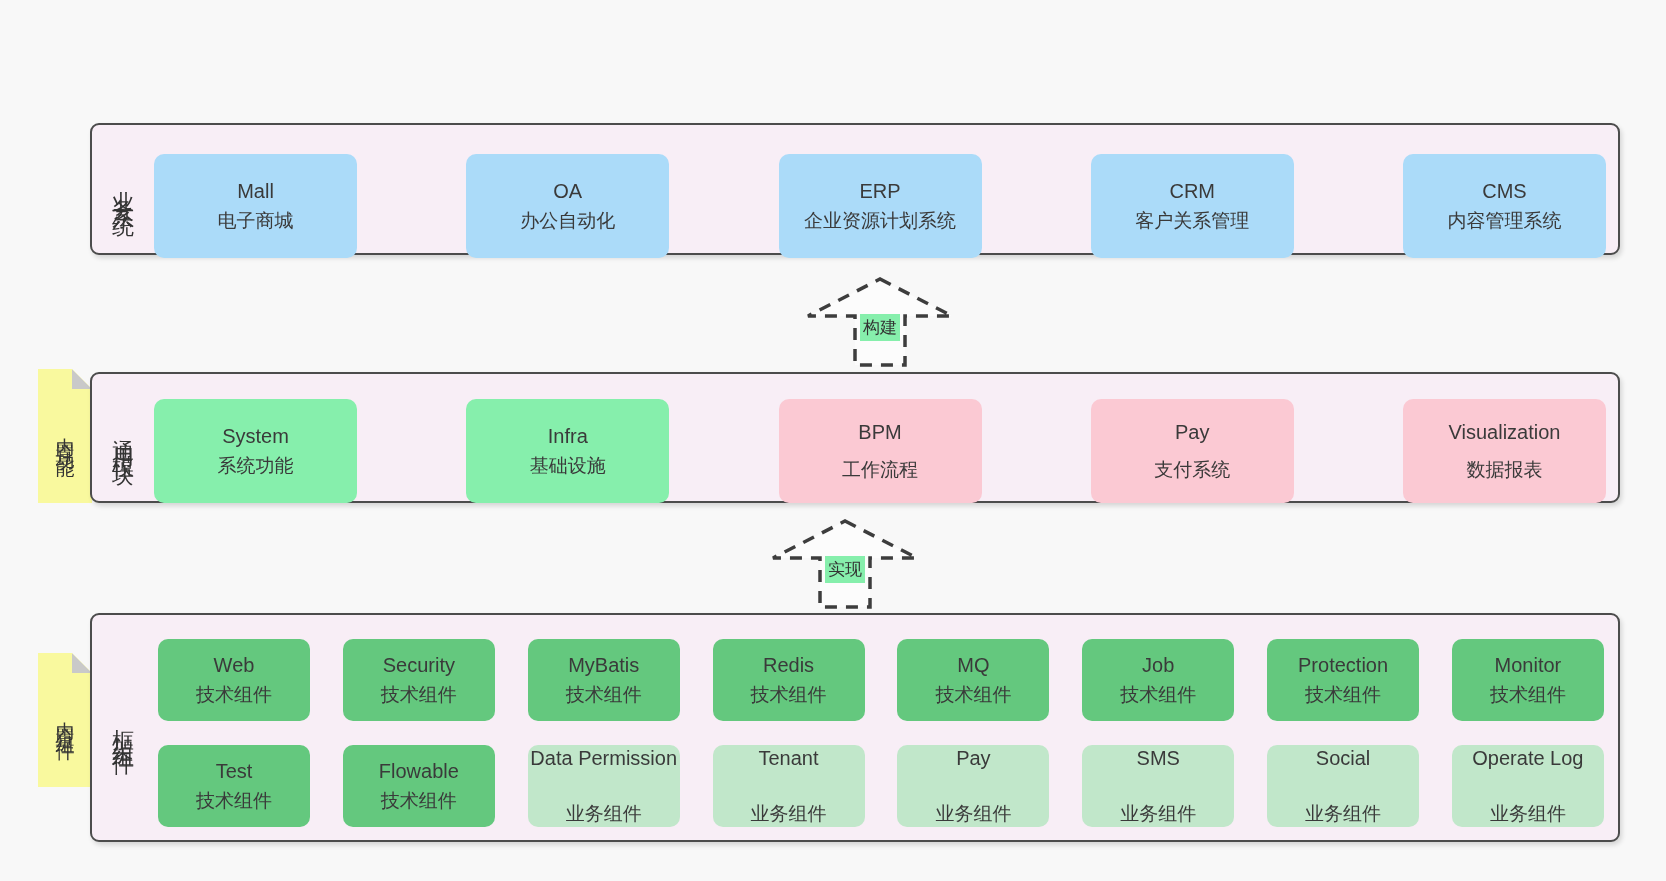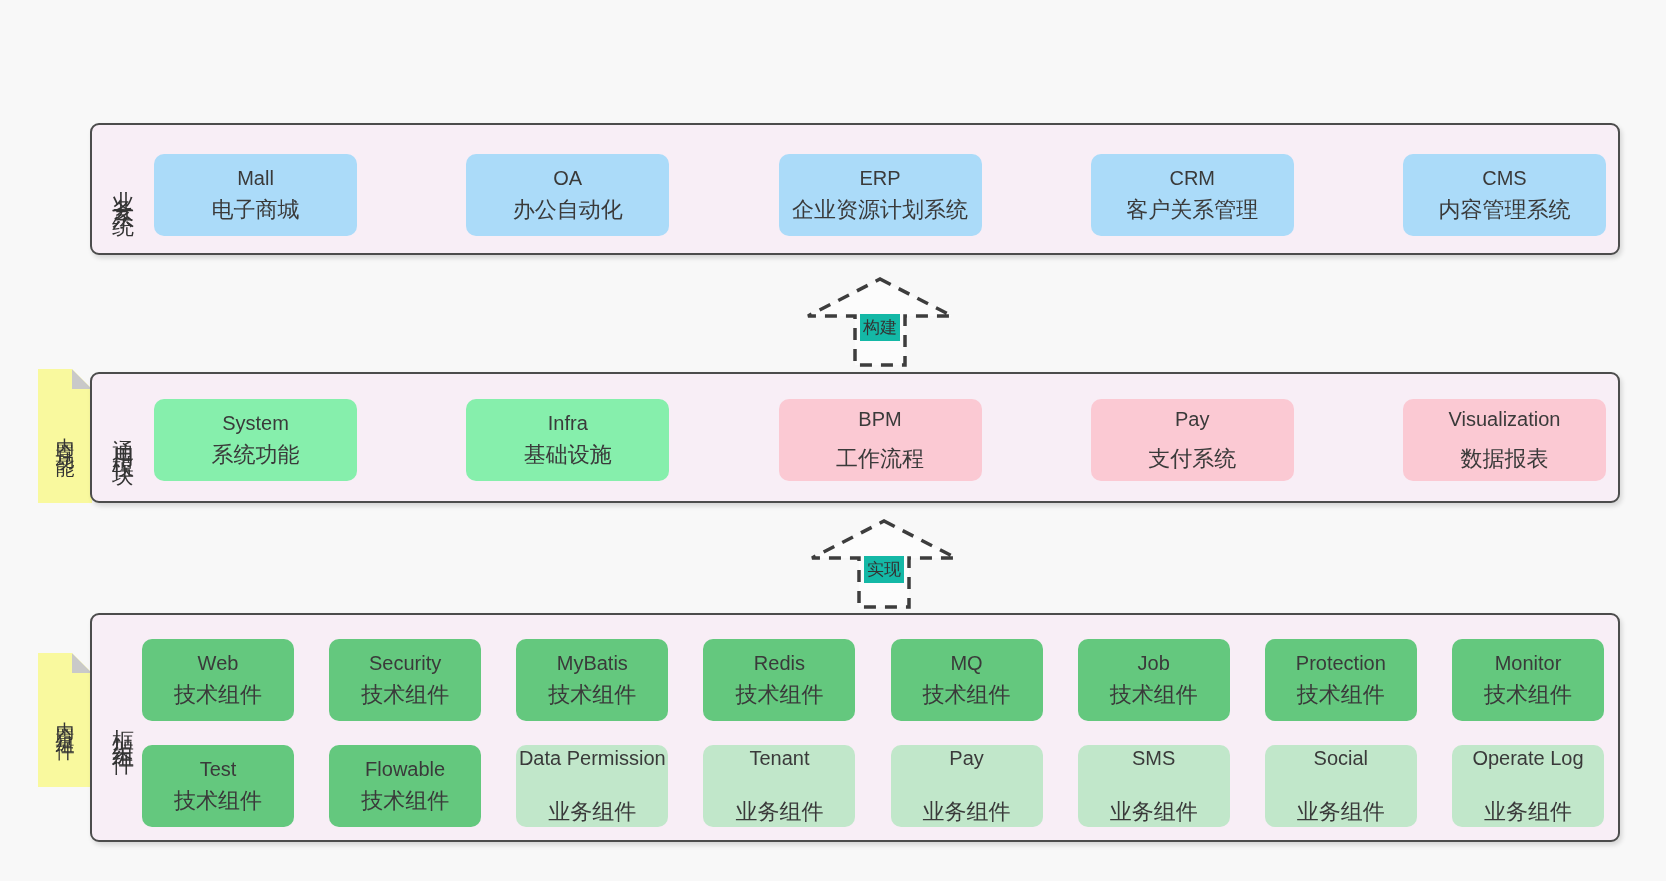--- a/index.html
+++ b/index.html
@@ -35,37 +35,37 @@
     color: #333;
     white-space: nowrap;
   }
   .box-row {
     position: absolute;
     left: 0; right: 0;
     display: flex;
     justify-content: space-between;
   }
   .row-wide { padding: 0 12px 0 62px; }
-  .row-narrow { padding: 0 14px 0 50px; }
+  .row-narrow { padding: 0 14px 0 66px; }
   #sec-business .box-row { top: 29px; }
   #sec-modules  .box-row { top: 25px; }
   #sec-framework .box-row.r1 { top: 24px; }
   #sec-framework .box-row.r2 { top: 130px; }
 
   .box {
     display: flex; flex-direction: column;
     align-items: center; justify-content: center;
     text-align: center;
     border-radius: 10px;
     line-height: 1.3;
   }
-  .box-wide   { width: 203px; height: 82px; }
+  .box-wide   { width: 203px; height: 104px; }
   .box-narrow { width: 152px; height: 82px; }
   .box .t { font-size: 20px; }
-  .box .s { font-size: 22px; margin-top: 5px; }
+  .box .s { font-size: 19px; margin-top: 5px; }
   .blue       { background: #abdbf9; }
   .red        { background: #86efac; }
   .pink       { background: #fbc9d3; gap: 8px; }
   .green      { background: #64c87e; }
   .lightgreen { background: #c1e7ca; justify-content: space-between; }
 
   .note {
     position: absolute;
     left: 38px;
     width: 54px; height: 134px;
@@ -86,27 +86,27 @@
     width: 20px; height: 20px;
     background: #c9c9c9;
     clip-path: polygon(0 0, 100% 100%, 0 100%);
   }
 
   .arrow {
     position: absolute;
     width: 150px; height: 92px;
   }
   #arrow-build     { left: 805px; top: 276px; }
-  #arrow-implement { left: 809px; top: 518px; }
+  #arrow-implement { left: 770px; top: 518px; }
   .arrow svg { display: block; width: 100%; height: 100%; }
   .arrow-label {
     position: absolute;
     left: 50%; top: 38px;
     transform: translateX(-50%);
-    background: #14b8a6;
+    background: #86efac;
     padding: 2px 3px;
     font-size: 17px;
     color: #333;
     white-space: nowrap;
   }
 </style>
 </head>
 <body>
 
 <div class="section" id="sec-business">

